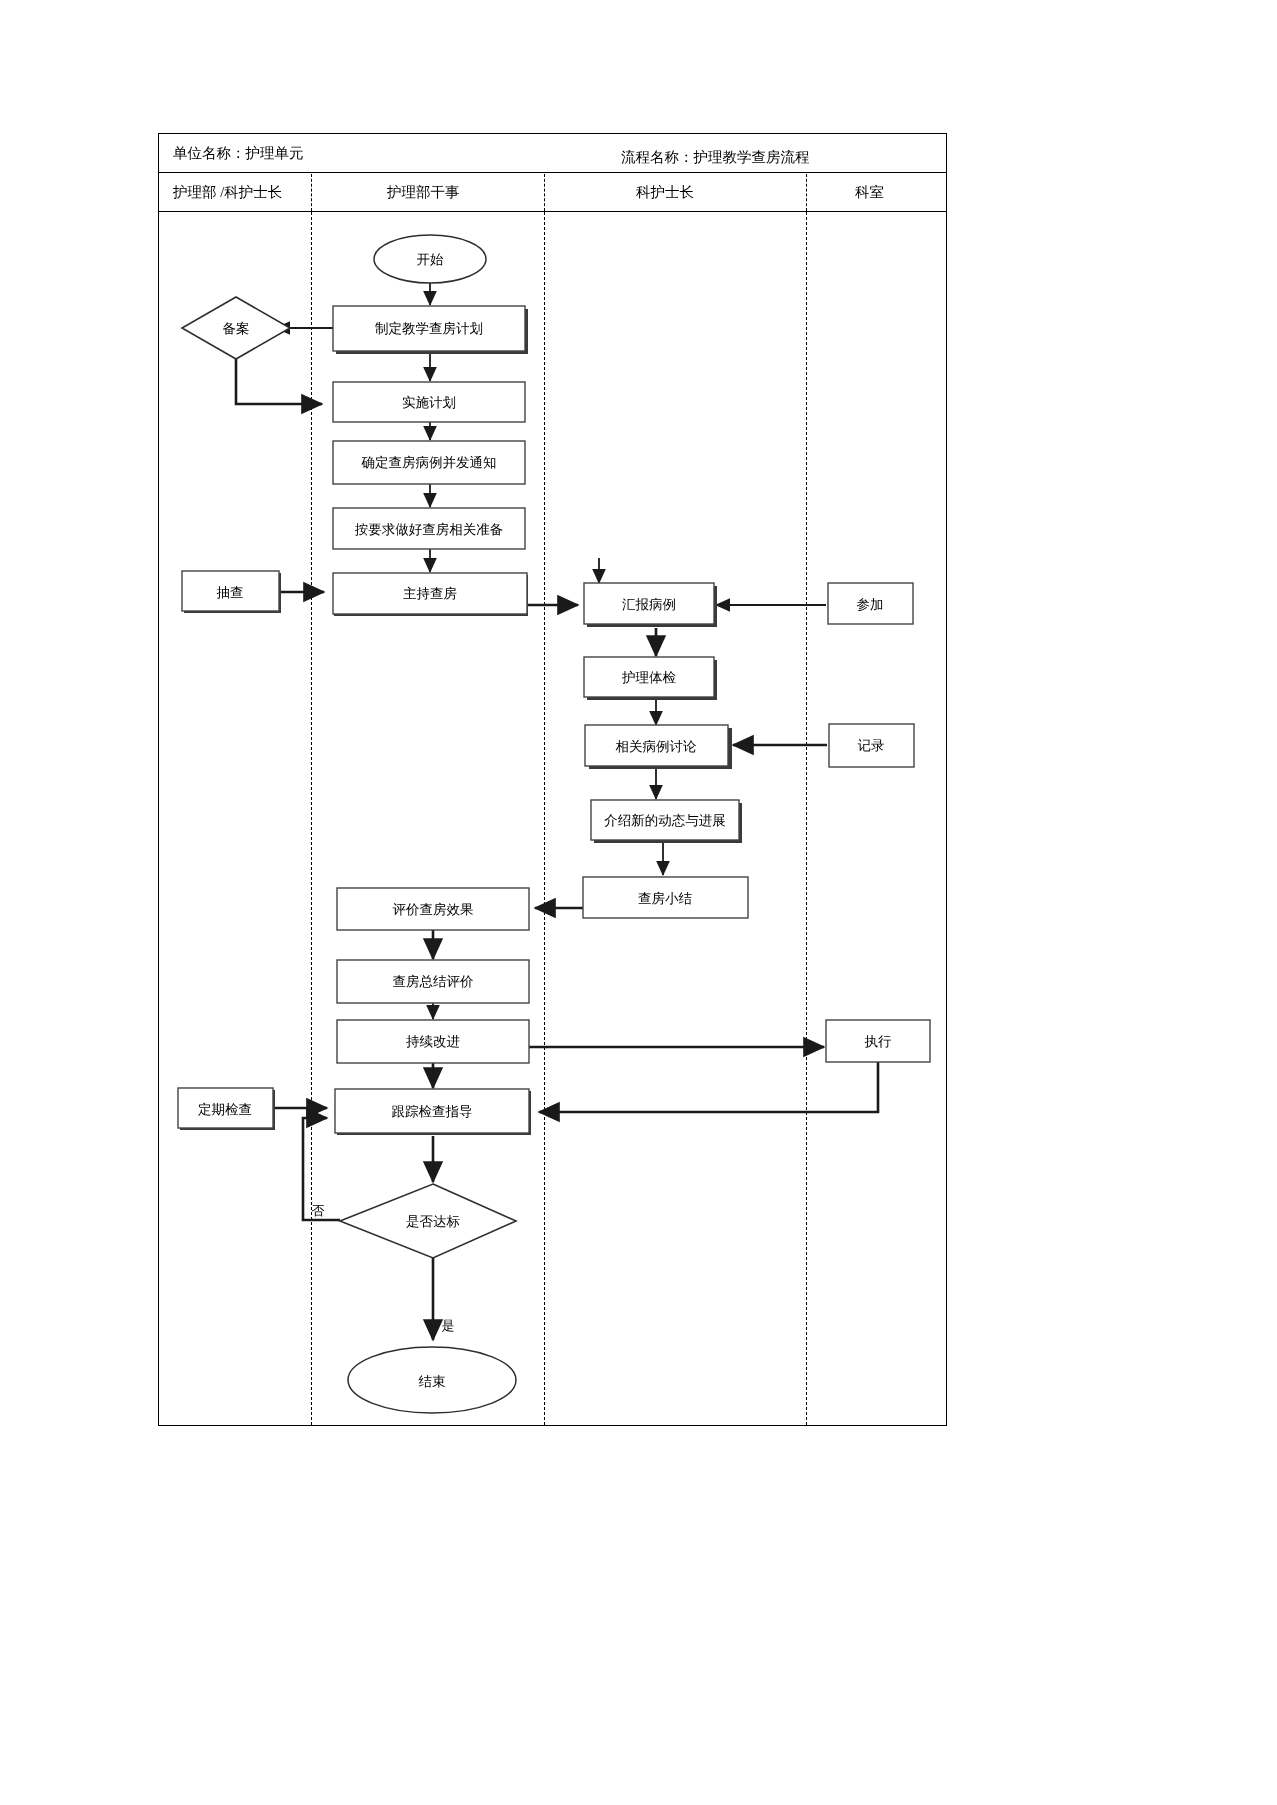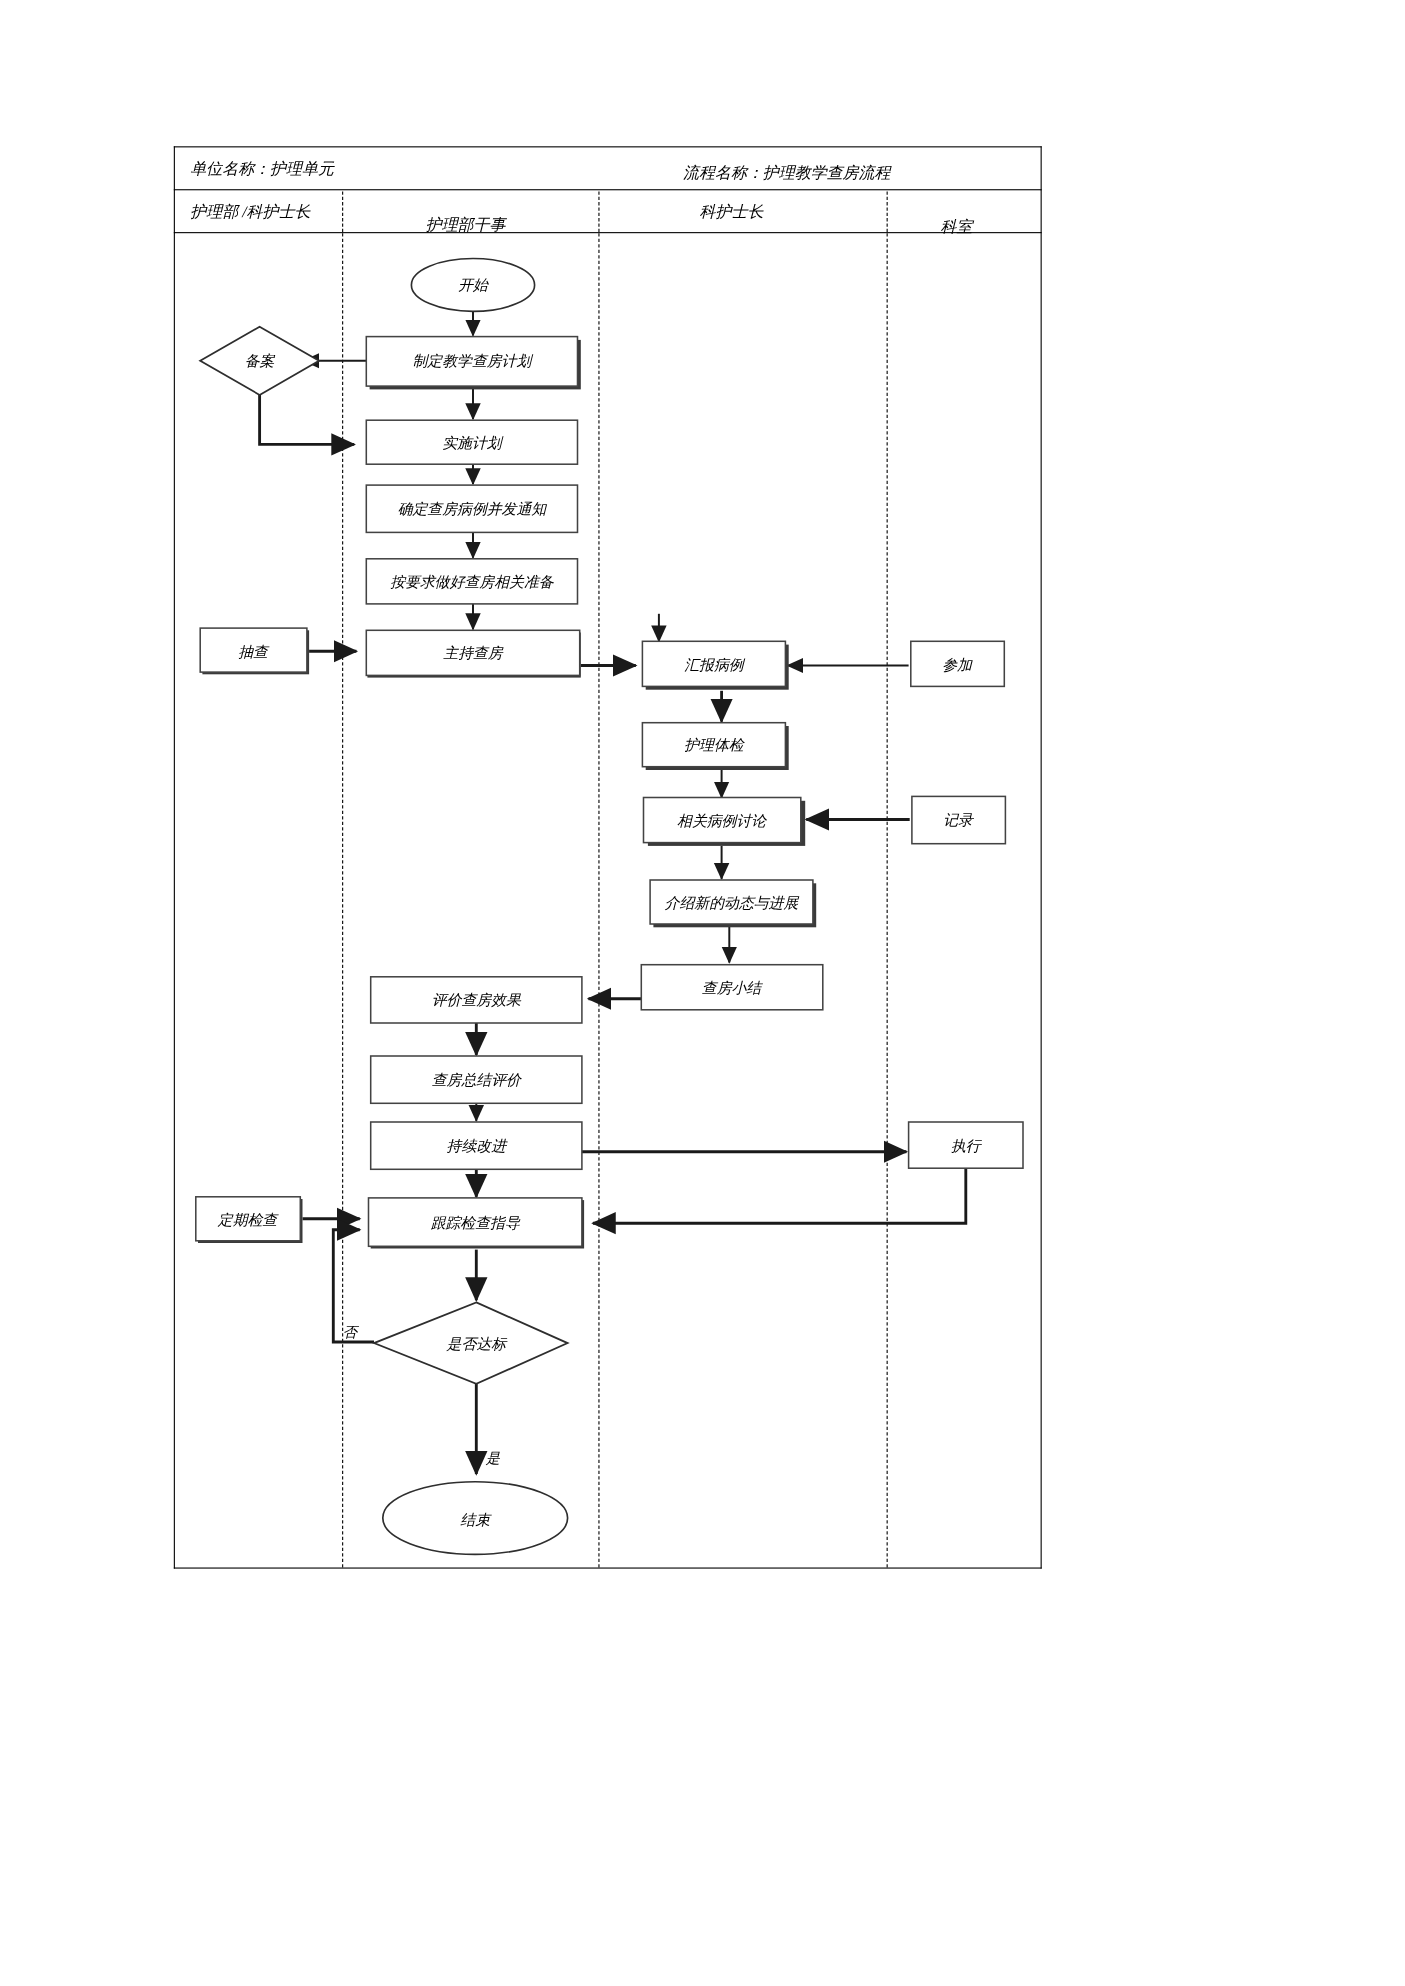--- a/index.html
+++ b/index.html
@@ -1,17 +1,17 @@
 <!DOCTYPE html>
 <html><head>
 <meta charset="utf-8">
 <style>
   html,body{margin:0;padding:0;background:#ffffff;}
   body{width:1277px;height:1805px;font-family:"Liberation Serif","DejaVu Serif",serif;}
-  #stage{position:relative;width:1100px;height:1805px;background:#fff;font-style:italic;}
+  #stage{position:relative;width:1100px;height:1805px;background:#fff;}
   .frame{position:absolute;border:1.5px solid #000;box-sizing:border-box;}
   
   #titleRow{left:158px;top:133px;width:789px;height:40px;border:1.5px solid #000;border-bottom:none;}
   #headRow{left:158px;top:172px;width:789px;height:40px;border:1.5px solid #000;}
   #bodyBox{left:158px;top:211px;width:789px;height:1215px;border:1.5px solid #000;border-top:none;}
   .cellText{position:absolute;font-size:14.5px;color:#000;white-space:nowrap;}
   .lane-sep{position:absolute;border-left:1.6px dashed #000;width:0;}
   svg{position:absolute;left:0;top:0;overflow:visible;}
   .nodeText{font-size:13.5px;fill:#000;font-family:"Liberation Serif","DejaVu Serif",serif;}
   .smallLbl{font-size:13px;fill:#000;font-family:"Liberation Serif","DejaVu Serif",serif;}
@@ -26,23 +26,23 @@
 <body>
 
 <div id="stage">
 
   <div id="titleRow" class="frame"></div>
   <div class="cellText" style="left:173px;top:144px;">单位名称：护理单元</div>
   <div class="cellText" style="left:621px;top:148px;">流程名称：护理教学查房流程</div>
 
   <div id="headRow" class="frame"></div>
   <div class="cellText" style="left:173px;top:183px;">护理部 /科护士长</div>
-  <div class="cellText" style="left:387px;top:183px;margin-top:12px;">护理部干事</div>
+  <div class="cellText" style="left:387px;top:183px;">护理部干事</div>
   <div class="cellText" style="left:636px;top:183px;text-align:right;">科护士长</div>
-  <div class="cellText" style="left:855px;top:197px;">科室</div>
+  <div class="cellText" style="left:855px;top:183px;">科室</div>
 
   <div id="bodyBox" class="frame"></div>
 
   <div class="lane-sep" style="left:311px;top:174px;height:37px;"></div>
   <div class="lane-sep" style="left:544px;top:174px;height:37px;"></div>
   <div class="lane-sep" style="left:806px;top:174px;height:37px;"></div>
 
   <div class="lane-sep" style="left:311px;top:212px;height:1213px;"></div>
   <div class="lane-sep" style="left:544px;top:212px;height:1213px;"></div>
   <div class="lane-sep" style="left:806px;top:212px;height:1213px;"></div>

